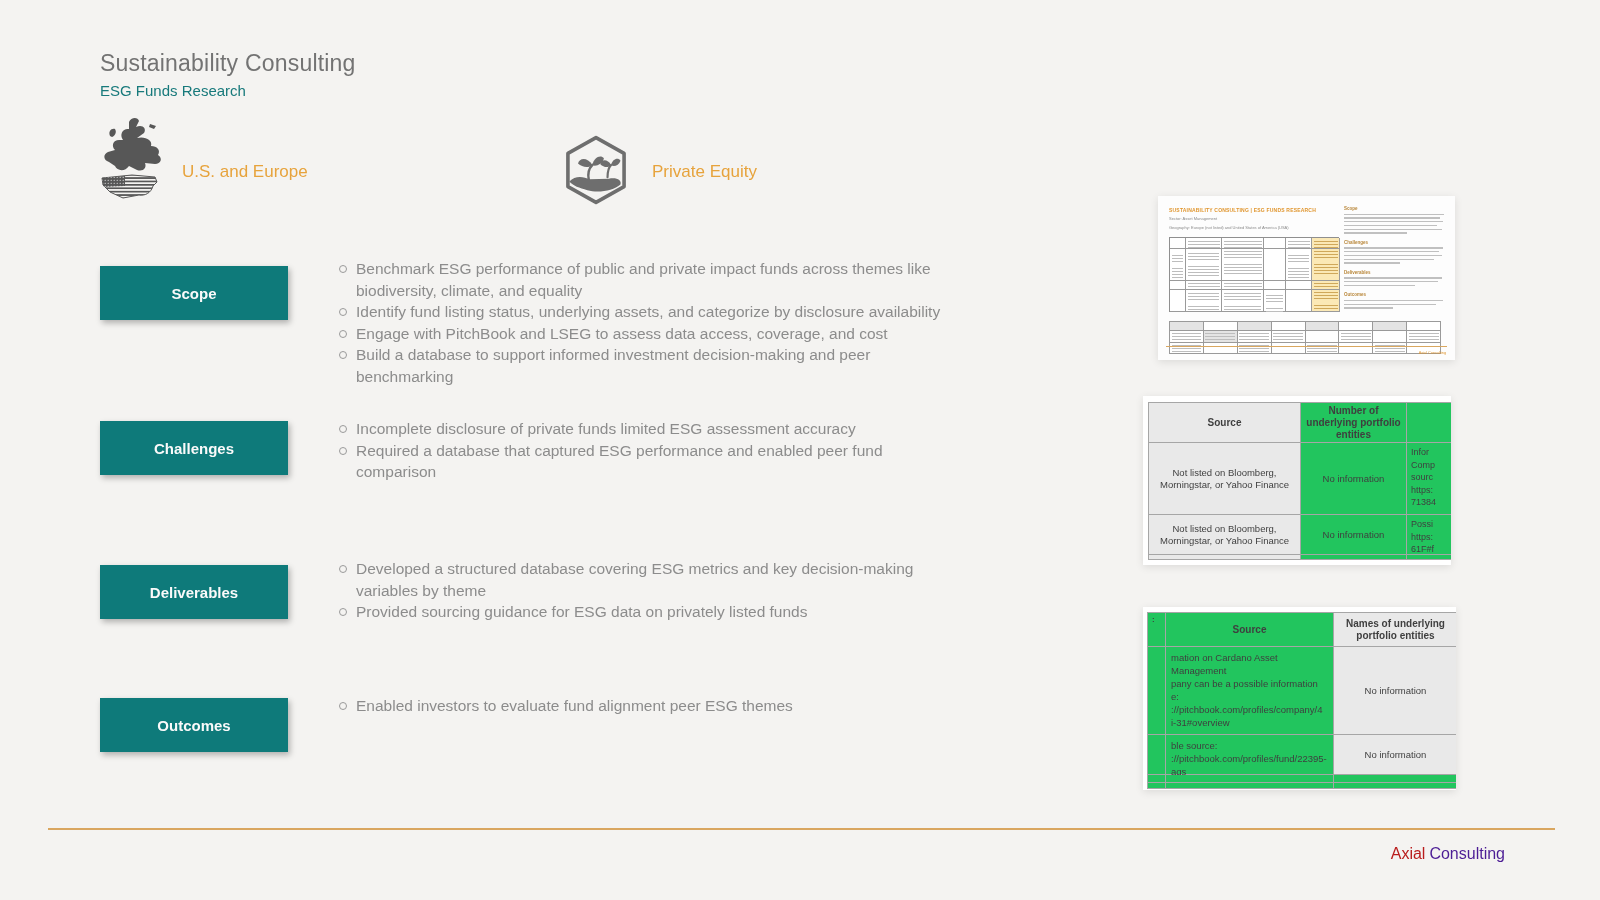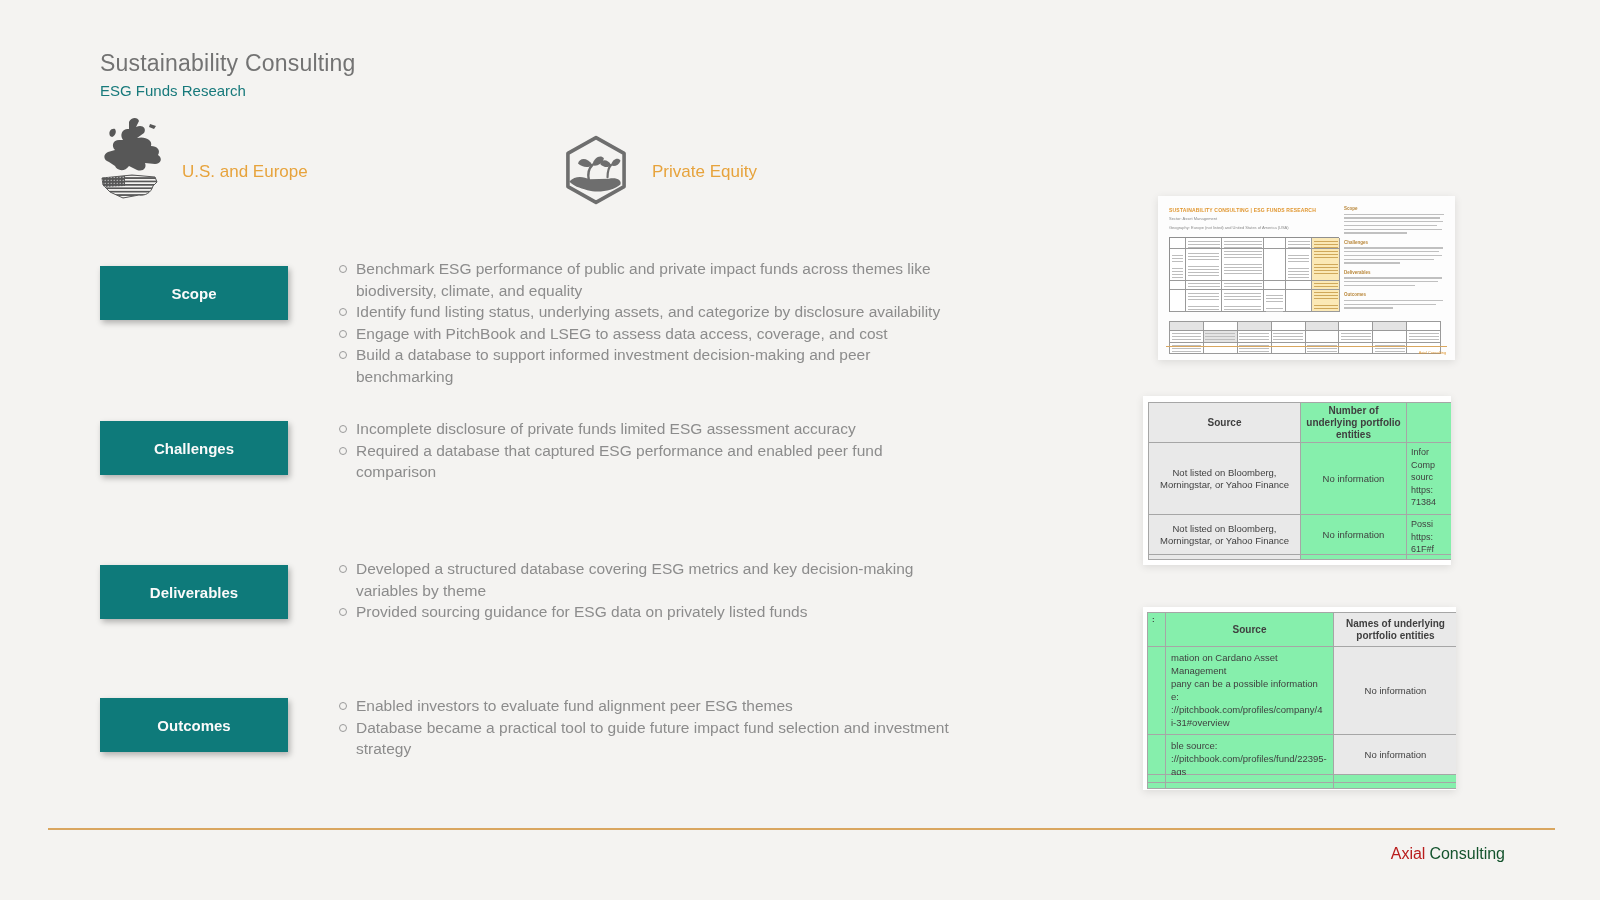--- a/index.html
+++ b/index.html
@@ -65,36 +65,36 @@
   .ms-h { font-size:4.5px; font-weight:700; color:#b9873a; margin-bottom:2.5px; }
   .bar { height:1.4px; background:#c0c0c0; margin-bottom:2.4px; }
   .ms-footline { position:absolute; left:8px; right:8px; bottom:13px; height:.7px; background:#d9a75f; }
   .ms-foot { position:absolute; right:9px; bottom:5px; font-size:3.8px; color:#e0962f; }
 
   
   .thumb-table { background:#fff; }
   .t2 { left:1143px; top:396px; width:308px; height:169px; }
   .t3 { left:1143px; top:607px; width:313px; height:183px; }
   .xt { position:absolute; display:grid; border-top:1px solid #a6a6a6; border-left:1px solid #a6a6a6; }
-  .xt>div { border-right:1px solid #a6a6a6; border-bottom:1px solid #a6a6a6; background:#86efac;
+  .xt>div { border-right:1px solid #a6a6a6; border-bottom:1px solid #a6a6a6; background:#22c55e;
     font-size:9.5px; line-height:12px; color:#3f3f3f; display:flex; align-items:center; justify-content:center;
     text-align:center; padding:2px; }
   .xt>div.g { background:#e9e9e9; }
   .xt>div.hd { font-weight:700; font-size:10px; }
   .xt>div.frag { display:block; text-align:left; font-size:9px; line-height:12.5px; padding:3px 2px 2px 4px; }
   .xt>div.src { display:block; text-align:left; font-size:9.5px; line-height:13px; padding:4px 2px 16px 5px; }
   .xt>div.corner { display:block; text-align:left; font-size:8px; padding:1px 0 0 4px; font-weight:700; }
   .xt2 { left:5px; top:6px; width:304px; grid-template-columns:152px 106px 46px; grid-template-rows:40px 72px 40px 5px; }
   .xt3 { left:4px; top:5px; width:310px; grid-template-columns:18px 168px 124px; grid-template-rows:34px 88px 40px 8px 6px; }
 
   
   .foot-rule { position:absolute; left:48px; top:828px; width:1507px; height:2px; background:#d9a660; }
   .brand { position:absolute; right:95px; top:845px; font-size:16px; font-weight:500; }
   .brand .b1 { color:#b91c1c; }
-  .brand .b2 { color:#14532d; margin-left:4px; }
+  .brand .b2 { color:#4c1d95; margin-left:4px; }
 </style>
 </head>
 <body>
 
 <h1 class="page-title">Sustainability Consulting</h1>
 <h2 class="page-subtitle">ESG Funds Research</h2>
 
 <svg class="icon-geo" width="66" height="92" viewBox="0 0 66 92">
   <defs>
     <pattern id="stripes" width="4" height="3.4" patternUnits="userSpaceOnUse">
@@ -146,21 +146,20 @@
 <ul class="bullets ul-challenges">
   <li>Incomplete disclosure of private funds limited ESG assessment accuracy</li>
   <li>Required a database that captured ESG performance and enabled peer fund comparison</li>
 </ul>
 <ul class="bullets ul-deliverables">
   <li>Developed a structured database covering ESG metrics and key decision-making variables by theme</li>
   <li>Provided sourcing guidance for ESG data on privately listed funds</li>
 </ul>
 <ul class="bullets ul-outcomes">
   <li>Enabled investors to evaluate fund alignment peer ESG themes</li>
-  <li>Database became a practical tool to guide future impact fund selection and investment strategy</li>
 </ul>
 
 <div class="thumb mini-slide">
   <div class="ms-title">SUSTAINABILITY CONSULTING | ESG FUNDS RESEARCH</div>
   <div class="ms-meta">Sector: Asset Management</div>
   <div class="ms-meta">Geography: Europe (not listed) and United States of America (USA)</div>
 
   <div class="ms-table1">
     <div></div>
       <div>

